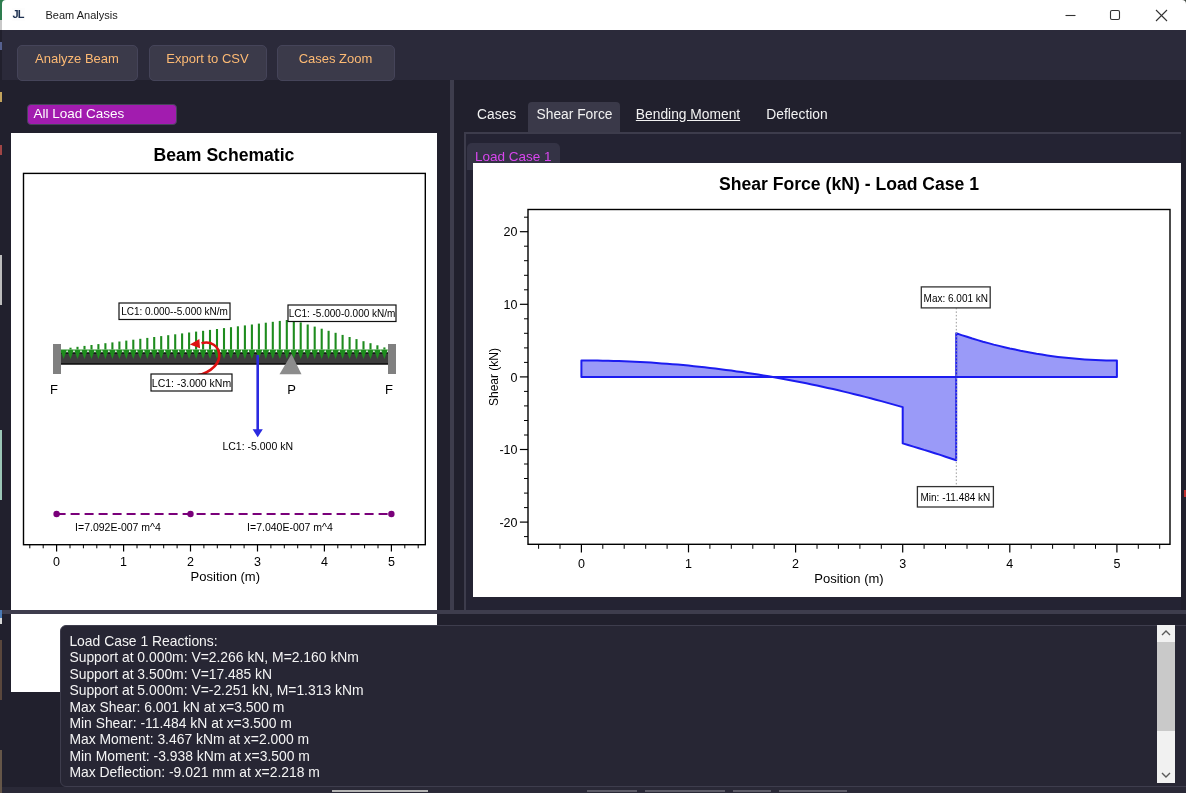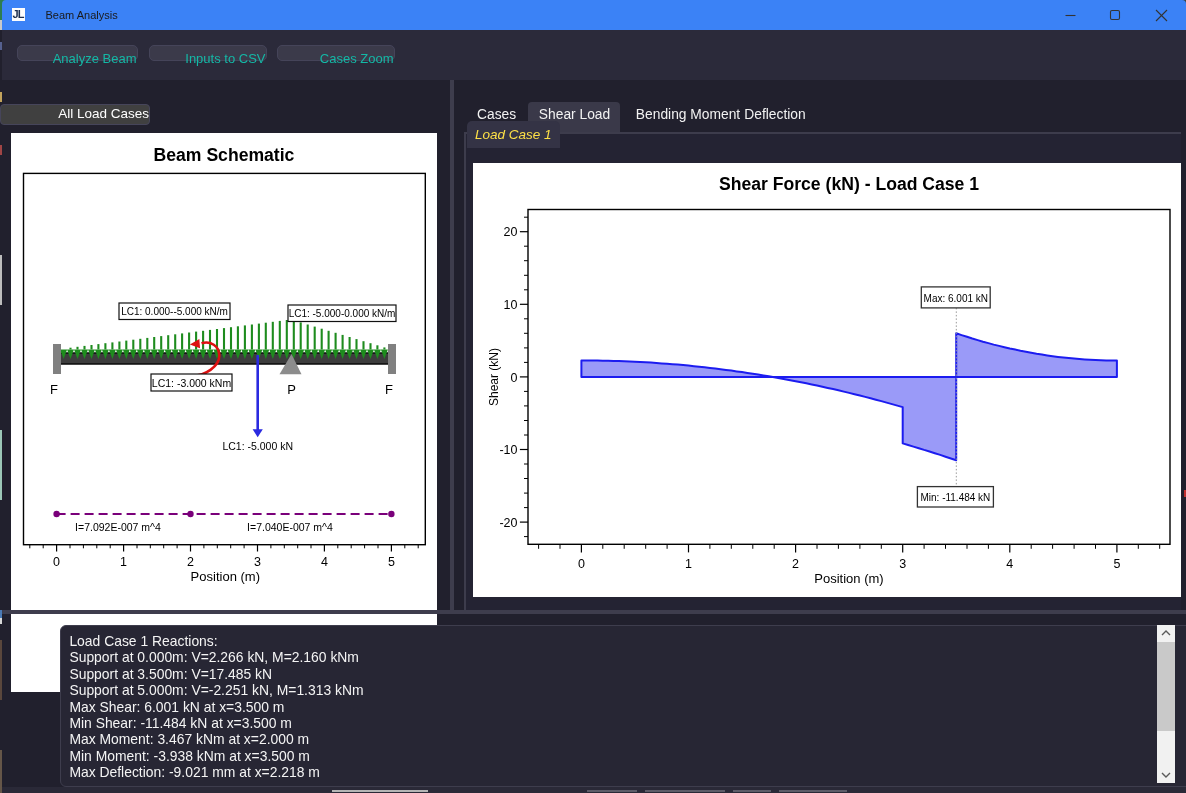--- a/index.html
+++ b/index.html
@@ -1,34 +1,34 @@
 <!DOCTYPE html>
 <html><head><meta charset="utf-8"><style>
 * { margin:0; padding:0; box-sizing:border-box; }
 html,body { width:1186px; height:793px; overflow:hidden; }
 body { font-family:"Liberation Sans", sans-serif; position:relative; background:#21202d; }
 #corners { position:absolute; left:0; top:0; width:1186px; height:6px; background:#3c443c; }
-#titlebar { position:absolute; left:1.5px; top:0; width:1184.5px; height:30px; background:#3b82f6; border-radius:4px 4px 0 0;padding-left:16px; }
+#titlebar { position:absolute; left:1.5px; top:0; width:1184.5px; height:30px; background:#ffffff; border-radius:4px 4px 0 0;padding-left:16px; }
 #titlebar .t { position:absolute; left:44px; top:8.5px; font-size:11px; color:#1a1a1a; }
 #appicon { position:absolute; left:10px; top:8px; width:13px; height:13px; background:#fdfdfd;
   color:#1d3050; font-size:11px; font-weight:bold; text-align:center; line-height:13px; letter-spacing:-1px; }
 #toolbar { position:absolute; left:1.5px; top:30px; width:1184.5px; height:50px; background:#2b2a3a; }
-.tbtn { position:absolute; top:15px; height:16px; background:#3b3a4a; border:1px solid #454459; border-radius:5px;
-  color:#14b8a6; font-size:13px; text-align:right; line-height:26px; }
-#combo { position:absolute; left:0; top:104px; width:150px; height:20.5px; background:#404040;
-  border:1px solid #46455a; border-radius:4px; color:#fff; font-size:13.5px; line-height:18.5px; padding-left:5.5px;text-align:right; }
+.tbtn { position:absolute; top:15px; height:36px; background:#3b3a4a; border:1px solid #454459; border-radius:5px;
+  color:#fdba74; font-size:13px; text-align:center; line-height:26px; }
+#combo { position:absolute; left:27px; top:104px; width:150px; height:20.5px; background:#a21caf;
+  border:1px solid #46455a; border-radius:4px; color:#fff; font-size:13.5px; line-height:18.5px; padding-left:5.5px; }
 #lpanel { position:absolute; left:11px; top:133px; width:426px; height:559px; background:#fff; }
 #vsplit { position:absolute; left:449.5px; top:80px; width:4px; height:530px; background:#3e3d4d; }
 #hsplit { position:absolute; left:0; top:610.3px; width:1186px; height:4px; background:#3e3d4d; }
 .tab { position:absolute; top:101px; height:27px; color:#f2f2f2; font-size:13.8px; text-align:center; line-height:27px; white-space:nowrap; }
 #tabsel { position:absolute; left:528.3px; top:102px; width:91.8px; height:29.5px; background:#3a3949; border-radius:4px 4px 0 0; }
 #tabpage { position:absolute; left:464.3px; top:131.5px; width:716.7px; height:478.8px;
   border-top:2px solid #3d3c4c; border-left:2px solid #3d3c4c; background:#242333; }
-#lctab { position:absolute; left:466.7px; top:121px; width:93.3px; height:27.4px; background:#343345;
-  border-radius:5px 5px 0 0; color:#fde047; font-size:13.5px; text-align:center; line-height:27.4px;font-style:italic; }
+#lctab { position:absolute; left:466.7px; top:143px; width:93.3px; height:27.4px; background:#343345;
+  border-radius:5px 5px 0 0; color:#d946ef; font-size:13.5px; text-align:center; line-height:27.4px; }
 #rpanel { position:absolute; left:473px; top:162.5px; width:708px; height:434.5px; background:#fff; }
 #bpanel { position:absolute; left:11.9px; top:624.8px; width:1170.8px; height:161.9px; background:#272634;
   border:1px solid #3e3d4d; border-radius:6px;margin-left:48px; }
 #btext { position:absolute; left:8.5px; top:7.2px; font-size:13.9px; line-height:16.4px; color:#f4f4f4; white-space:pre; }
 #bottomedge { position:absolute; left:0; top:787px; width:1186px; height:6px; background:#2a2937; }
 .sliver { position:absolute; width:1.5px; }
 </style></head>
 <body>
 <div id="corners">
     <div style="position:absolute;left:0;top:0;width:8px;height:6px;background:#2e7d4f"></div>
@@ -38,29 +38,29 @@
     <span class="t">Beam Analysis</span>
   </div>
 <svg width="1186" height="30" style="position:absolute;left:0;top:0">
 <line x1="1065.5" y1="15.5" x2="1075.5" y2="15.5" stroke="#333" stroke-width="1.1"></line>
 <rect x="1110.5" y="10.5" width="9" height="9" rx="1.5" fill="none" stroke="#333" stroke-width="1.1"></rect>
 <line x1="1156" y1="10" x2="1167" y2="21" stroke="#333" stroke-width="1.1"></line>
 <line x1="1167" y1="10" x2="1156" y2="21" stroke="#333" stroke-width="1.1"></line>
 </svg>
 <div id="toolbar">
  <div class="tbtn" style="left:15px;width:121px;">Analyze Beam</div>
- <div class="tbtn" style="left:147px;width:118px;">Inputs to CSV</div>
+ <div class="tbtn" style="left:147px;width:118px;">Export to CSV</div>
  <div class="tbtn" style="left:275px;width:118px;">Cases Zoom</div>
 </div>
 <div id="combo">All Load Cases</div>
 <div class="tab" style="left:477px;width:37px;">Cases</div>
 <div id="tabsel"></div>
-<div class="tab" style="left:534px;width:81px;">Shear Load</div>
-<div class="tab" style="left:634px;width:108px;">Bending Moment</div>
-<div class="tab" style="left:743px;width:64px;">Deflection</div>
+<div class="tab" style="left:534px;width:81px;">Shear Force</div>
+<div class="tab" style="left:634px;width:108px;text-decoration:underline;">Bending Moment</div>
+<div class="tab" style="left:765px;width:64px;">Deflection</div>
 <div id="tabpage"></div>
 <div id="lctab">Load Case 1</div>
 <div id="lpanel"><svg id="lchart" width="426" height="467" viewBox="0 0 426 467" font-family="Liberation Sans, sans-serif" fill="#000">
 <text x="213" y="27.5" text-anchor="middle" font-size="17.6" font-weight="bold">Beam Schematic</text>
 <rect x="12.5" y="40.4" width="401.8" height="371.3" fill="none" stroke="#000" stroke-width="1.4"></rect>
       <line x1="45.6" y1="411.7" x2="45.6" y2="418.5" stroke="#000" stroke-width="1.2"></line>
       <line x1="112.6" y1="411.7" x2="112.6" y2="418.5" stroke="#000" stroke-width="1.2"></line>
       <line x1="179.5" y1="411.7" x2="179.5" y2="418.5" stroke="#000" stroke-width="1.2"></line>
       <line x1="246.5" y1="411.7" x2="246.5" y2="418.5" stroke="#000" stroke-width="1.2"></line>
       <line x1="313.4" y1="411.7" x2="313.4" y2="418.5" stroke="#000" stroke-width="1.2"></line>

